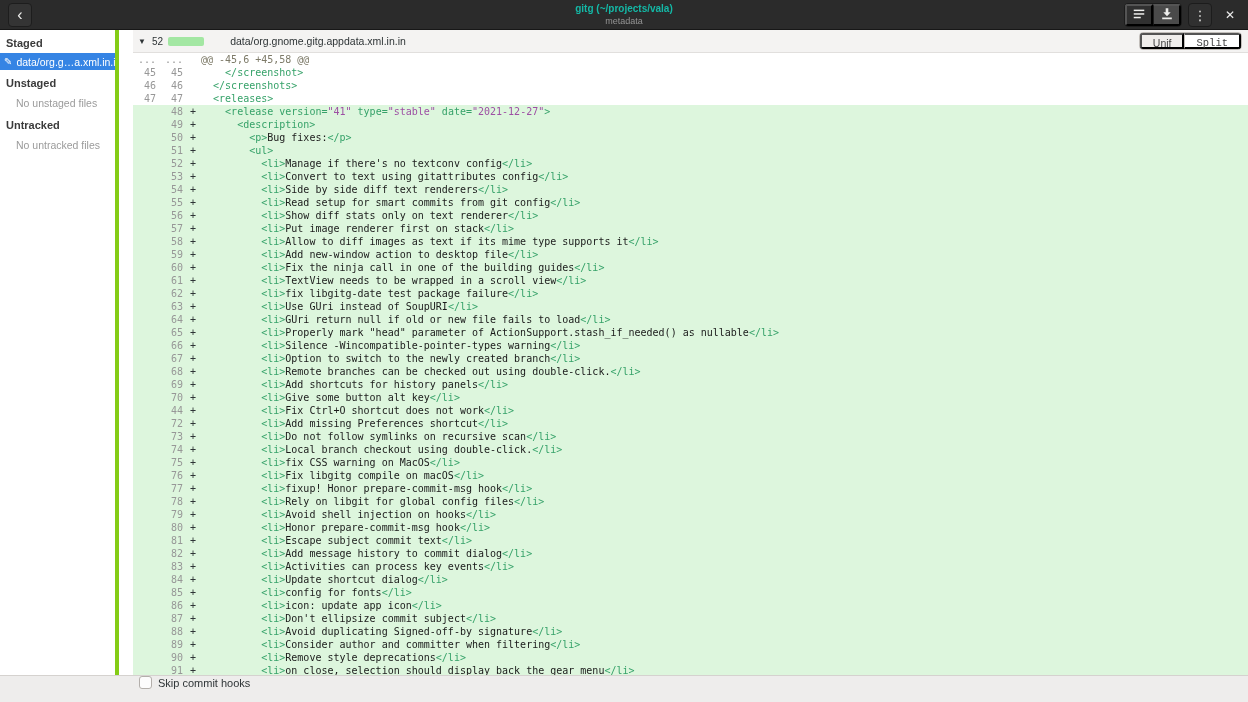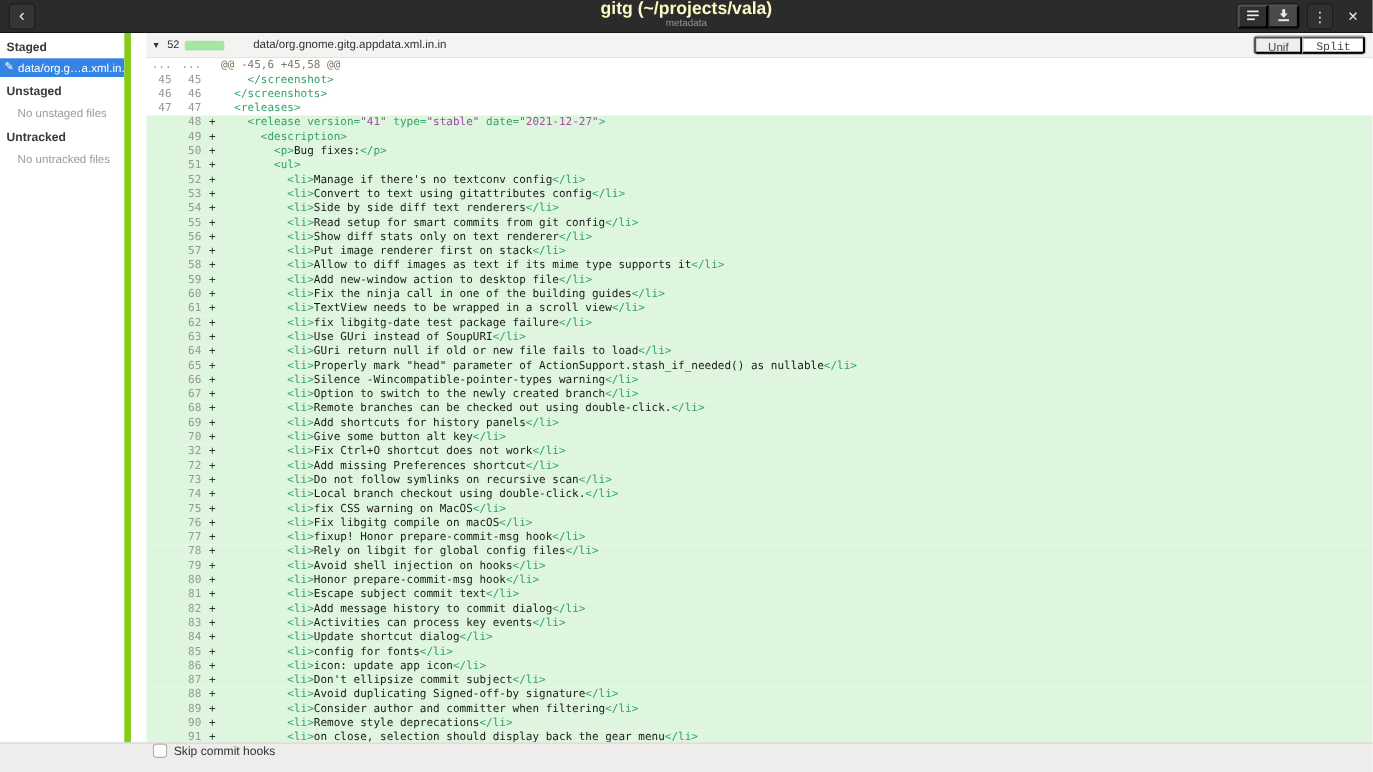--- a/index.html
+++ b/index.html
@@ -3,32 +3,32 @@
 <meta charset="utf-8">
 <style>
   * { margin:0; padding:0; box-sizing:border-box; }
   html,body { width:1248px; height:702px; overflow:hidden; background:#fff; }
   .window { position:relative; width:1248px; height:702px; font-family:"Liberation Sans","DejaVu Sans",sans-serif; background:#fff; }
 
   
   .headerbar { position:absolute; top:0; left:0; right:0; height:30px; background:#2b2b2b; border-bottom:1px solid #171717; }
   .back-btn { position:absolute; left:8px; top:3px; width:24px; height:24px; border-radius:4px; background:#343434; border:1px solid #1d1d1d; color:#eeeeec; display:flex; align-items:center; justify-content:center; font-size:16px; line-height:1; cursor:default; }
   .title-block { position:absolute; left:50%; top:2px; transform:translateX(-50%); text-align:center; white-space:nowrap; }
-  .hb-title { font-size:16px; font-weight:bold; color:#fef9c3; line-height:14px; }
+  .hb-title { font-size:10px; font-weight:bold; color:#14b8a6; line-height:14px; }
   .hb-subtitle { font-size:9px; color:#949494; line-height:11px; }
   .header-right { position:absolute; right:6px; top:3px; height:24px; display:flex; align-items:center; gap:6px; }
   .linked-pair { display:flex; border:1px solid #1c1c1c; border-radius:4px; overflow:hidden; }
   .hbtn { width:28px; height:22px; background:#303030; display:flex; align-items:center; justify-content:center; }
   .hbtn + .hbtn { border-left:1px solid #1c1c1c; }
   .hbtn.active { background:#4a4a4a; }
   .dots-btn { width:24px; height:24px; border:1px solid #1c1c1c; border-radius:4px; background:#303030; color:#eeeeec; display:flex; align-items:center; justify-content:center; font-size:13px; }
   .close-btn { width:24px; height:24px; color:#ededed; display:flex; align-items:center; justify-content:center; font-size:12px; }
 
   
-  .sidebar { position:absolute; top:30px; left:0; width:119px; bottom:27px; background:#ffffff; border-right:6px solid #84cc16; overflow:hidden; }
+  .sidebar { position:absolute; top:30px; left:0; width:119px; bottom:27px; background:#ffffff; border-right:4px solid #84cc16; overflow:hidden; }
   .section-label { padding:7px 6px 4px 6px; font-size:11px; font-weight:bold; color:#3a3a3a; }
   .file-row { height:17px; display:flex; align-items:center; gap:4px; padding:0 4px; background:#3584e4; color:#ffffff; font-size:10.5px; white-space:nowrap; overflow:hidden; }
   .file-row .ficon { font-size:10px; line-height:1; flex:none; }
   .empty-label { padding:4px 6px 3px 16px; font-size:10.5px; color:#9b9b9b; }
 
   
   .main { position:absolute; top:30px; left:133px; right:0; bottom:27px; background:#fff; }
   .diff-header { position:absolute; top:0; left:0; right:0; height:23px; background:#f4f3f2; border-bottom:1px solid #e1dfdd; display:flex; align-items:center; padding:0 6px 0 4px; gap:5px; }
   .expander { font-size:8px; color:#2e3436; width:10px; text-align:center; }
   .add-count { font-size:10px; color:#2e3436; }
@@ -287,21 +287,21 @@
           <span class="code"><span class="sx-txt">          </span><span class="sx-tag">&lt;li&gt;</span><span class="sx-txt">Add shortcuts for history panels</span><span class="sx-tag">&lt;/li&gt;</span></span>
         </div>
         <div class="drow add">
           <span class="ln"></span>
           <span class="ln">70</span>
           <span class="mk">+</span>
           <span class="code"><span class="sx-txt">          </span><span class="sx-tag">&lt;li&gt;</span><span class="sx-txt">Give some button alt key</span><span class="sx-tag">&lt;/li&gt;</span></span>
         </div>
         <div class="drow add">
           <span class="ln"></span>
-          <span class="ln">32</span>
+          <span class="ln">44</span>
           <span class="mk">+</span>
           <span class="code"><span class="sx-txt">          </span><span class="sx-tag">&lt;li&gt;</span><span class="sx-txt">Fix Ctrl+O shortcut does not work</span><span class="sx-tag">&lt;/li&gt;</span></span>
         </div>
         <div class="drow add">
           <span class="ln"></span>
           <span class="ln">72</span>
           <span class="mk">+</span>
           <span class="code"><span class="sx-txt">          </span><span class="sx-tag">&lt;li&gt;</span><span class="sx-txt">Add missing Preferences shortcut</span><span class="sx-tag">&lt;/li&gt;</span></span>
         </div>
         <div class="drow add">

